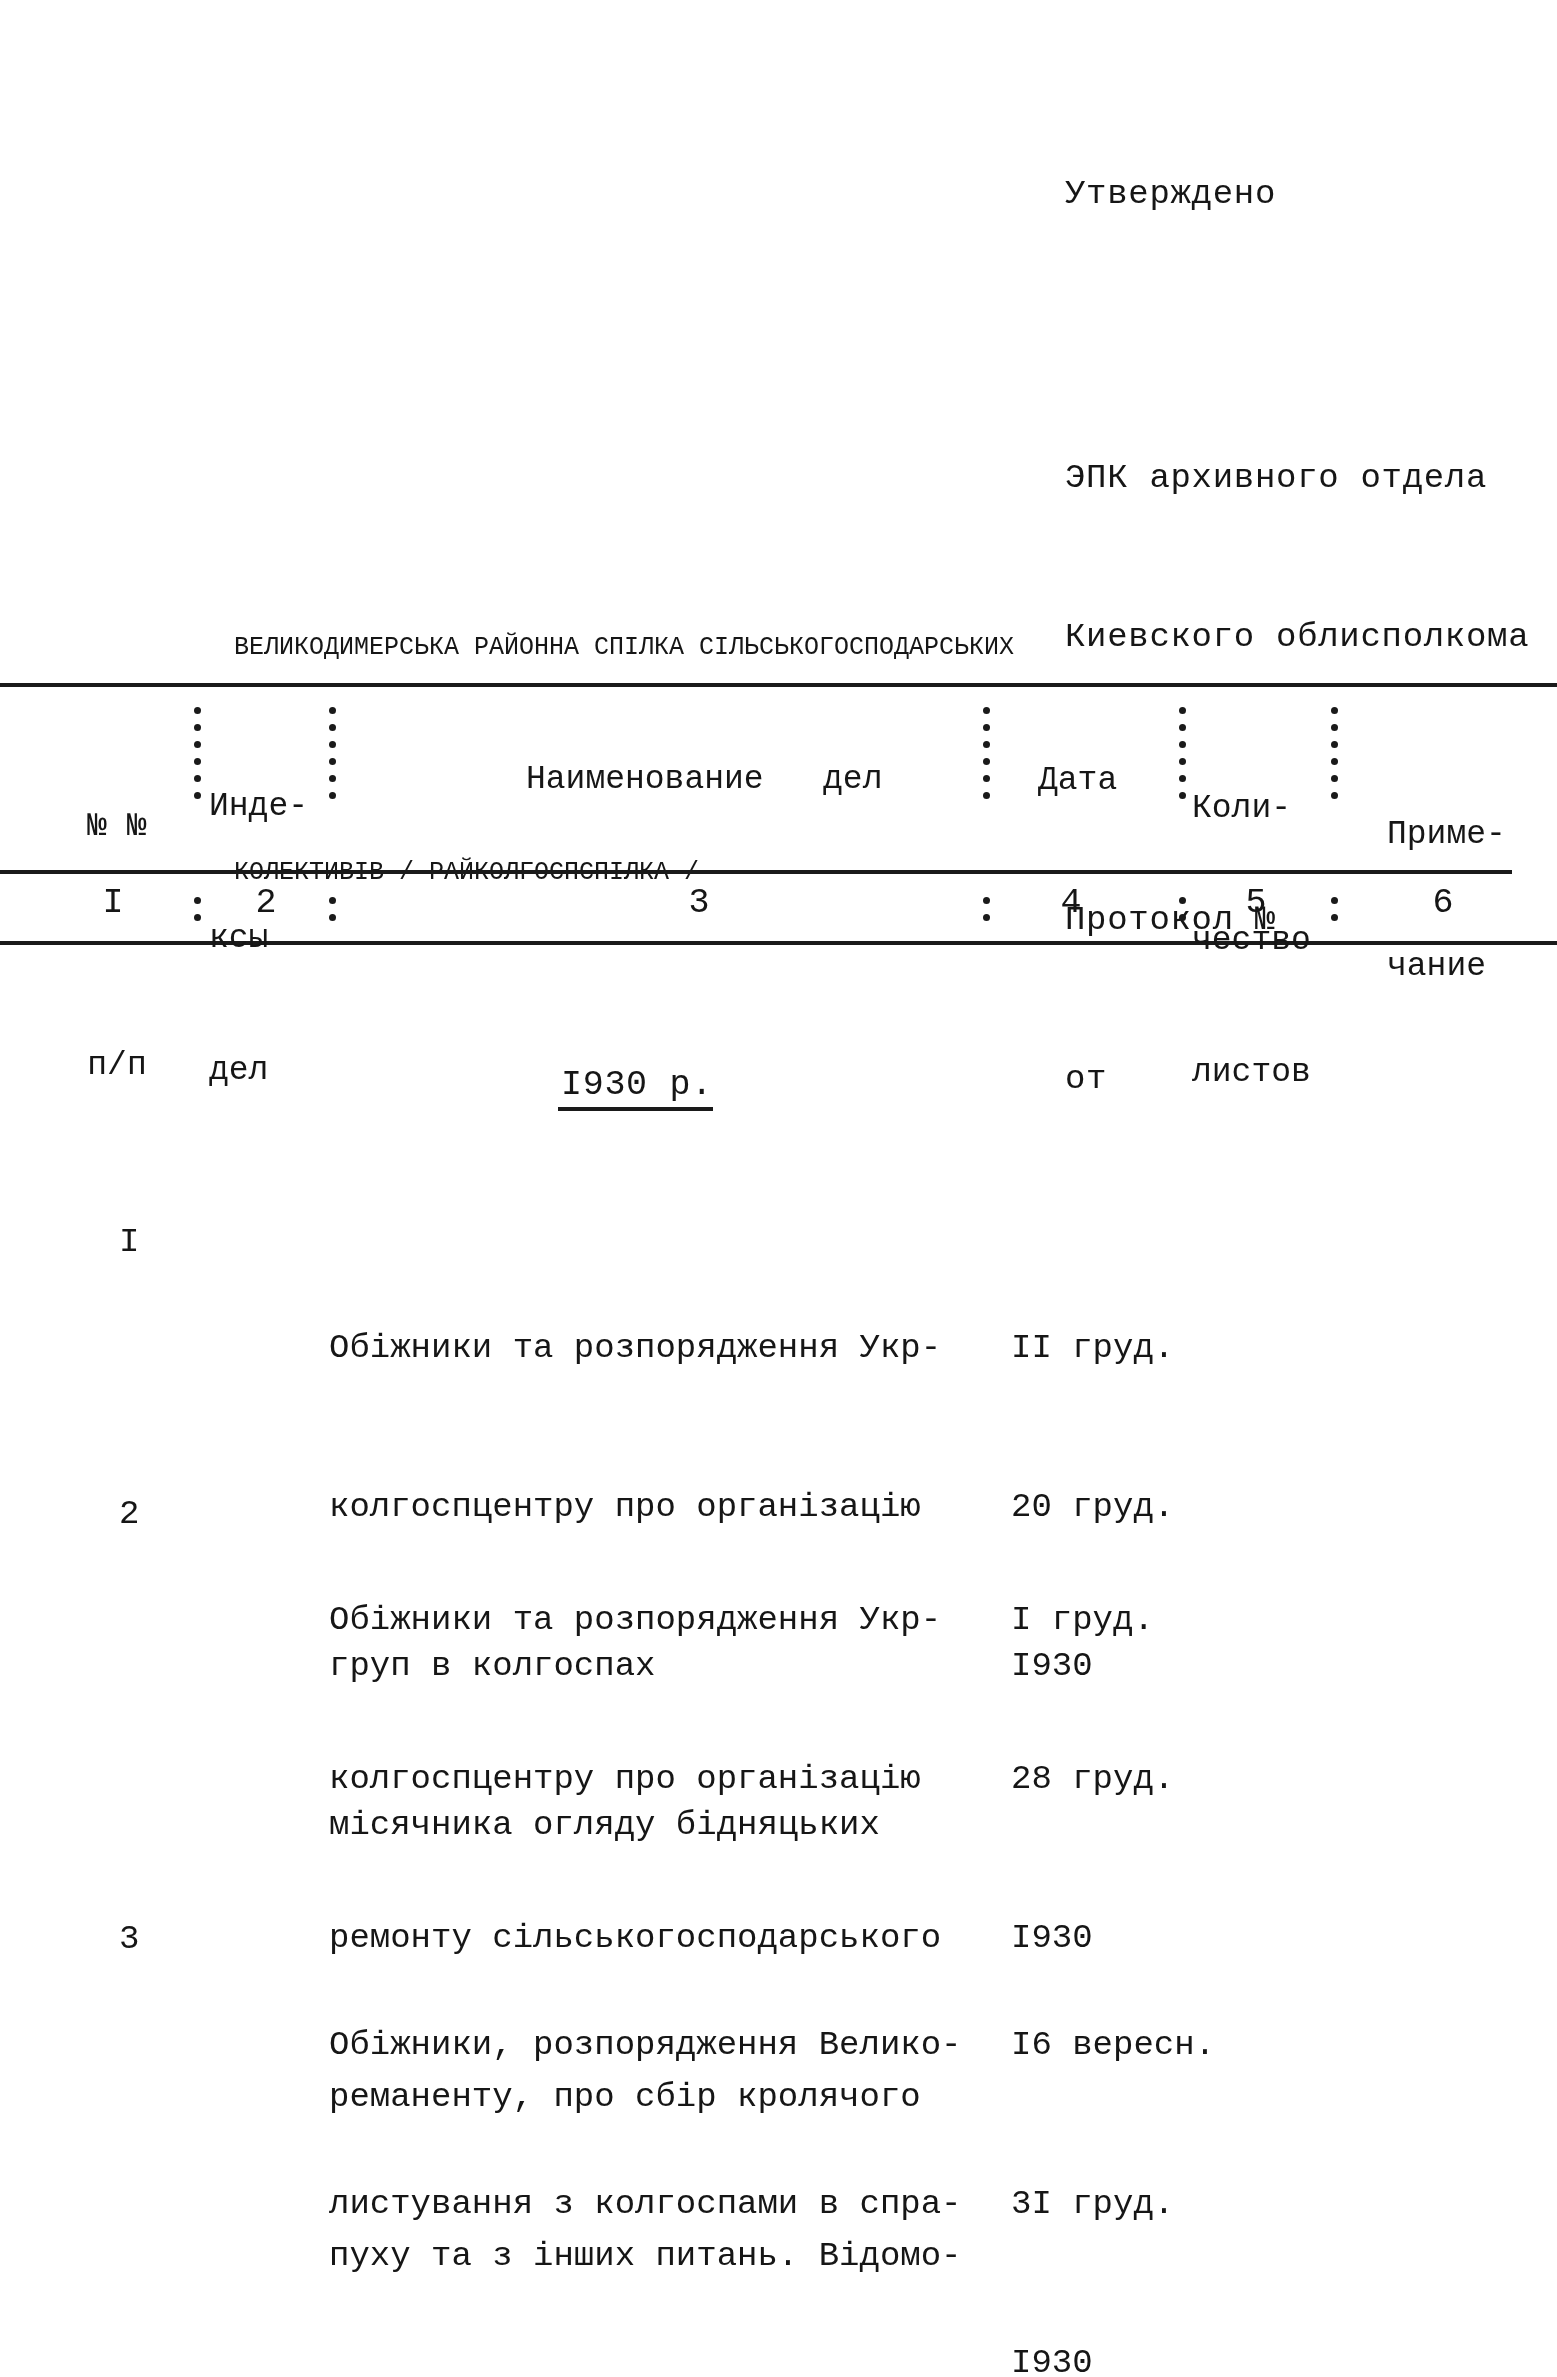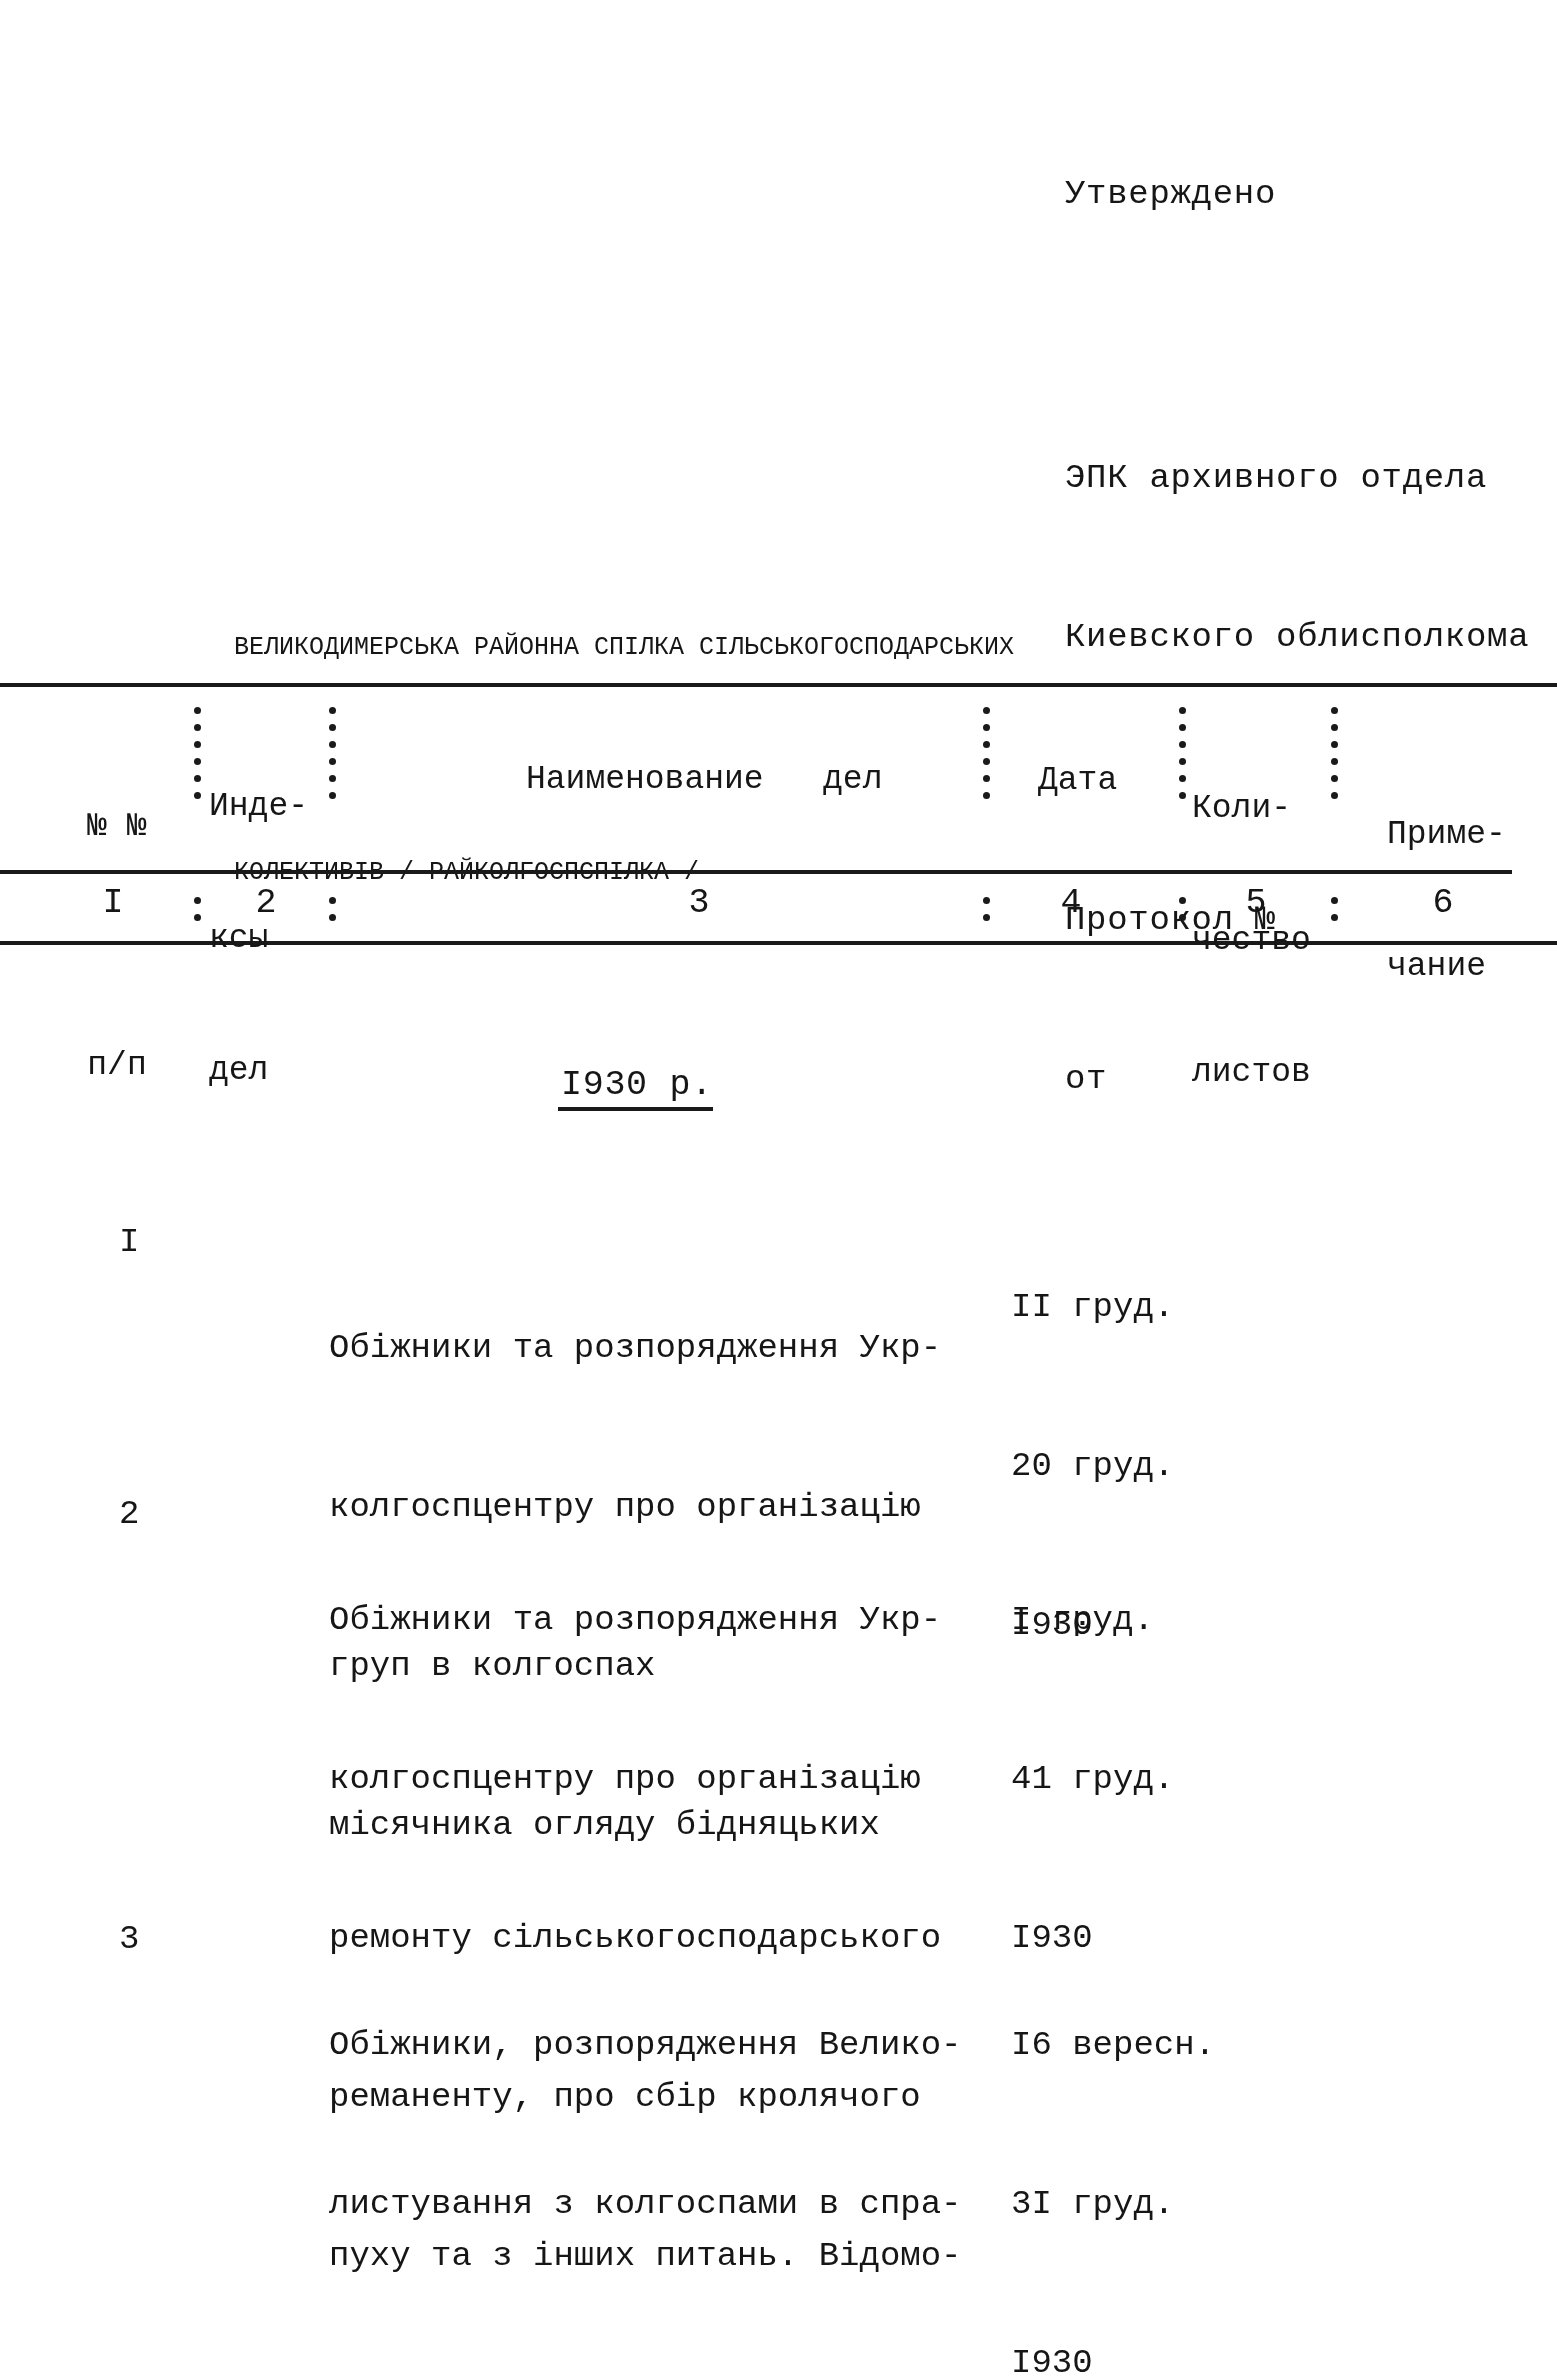--- a/index.html
+++ b/index.html
@@ -149,41 +149,41 @@
 <div class="abs year-underline"></div>
 
 <div>
   <div class="entry-no" style="top:1216px;">I</div>
   <div class="entry-text" style="top:1216px;">
     <div>Обіжники та розпорядження Укр-</div>
     <div>колгоспцентру про організацію</div>
     <div>груп в колгоспах</div>
     <div>місячника огляду бідняцьких</div>
   </div>
-  <div class="entry-dates" style="top:1175px;font-family:Liberation Mono, monospace;">
+  <div class="entry-dates" style="top:1216px;font-family:Liberation Mono, monospace;">
     <div>II груд.</div>
     <div>20 груд.</div>
     <div>I930</div>
   </div>
 </div>
 
 <div>
   <div class="entry-no" style="top:1488px;">2</div>
   <div class="entry-text" style="top:1488px;">
     <div>Обіжники та розпорядження Укр-</div>
     <div>колгоспцентру про організацію</div>
     <div>ремонту сільськогосподарського</div>
     <div>реманенту, про сбір кролячого</div>
     <div>пуху та з інших питань. Відомо-</div>
     
     
   </div>
   <div class="entry-dates" style="top:1488px;">
     <div>I груд.</div>
-    <div>41 груд.</div>
+    <div>28 груд.</div>
     <div>I930</div>
   </div>
 </div>
 
 <div>
   <div class="entry-no" style="top:1913px;">3</div>
   <div class="entry-text" style="top:1913px;">
     <div>Обіжники, розпорядження Велико-</div>
     <div>листування з колгоспами в спра-</div>
     

